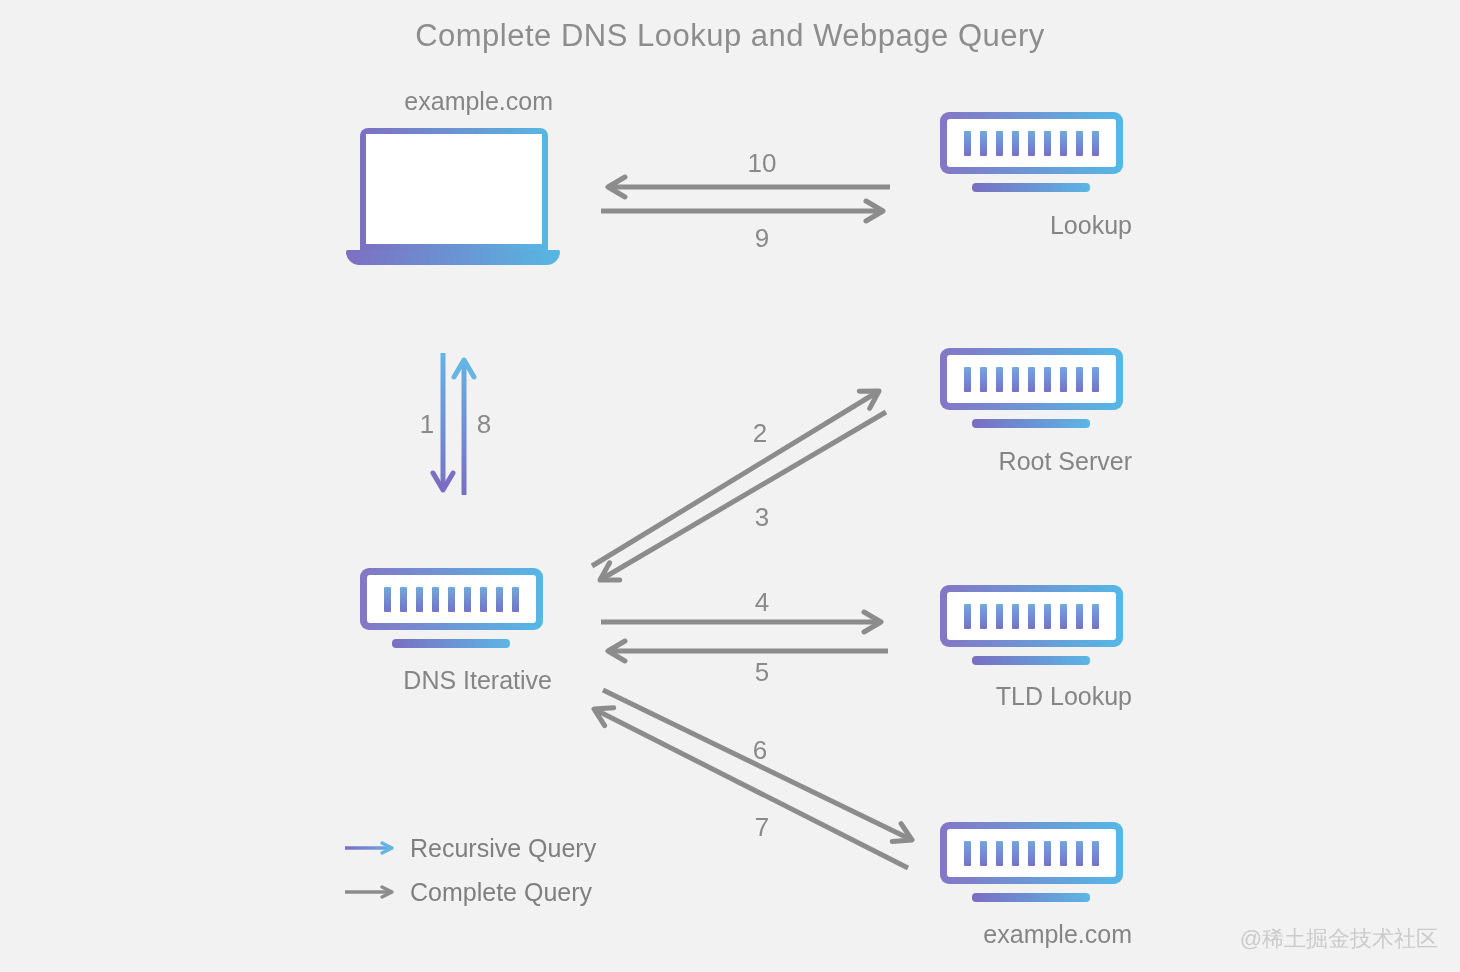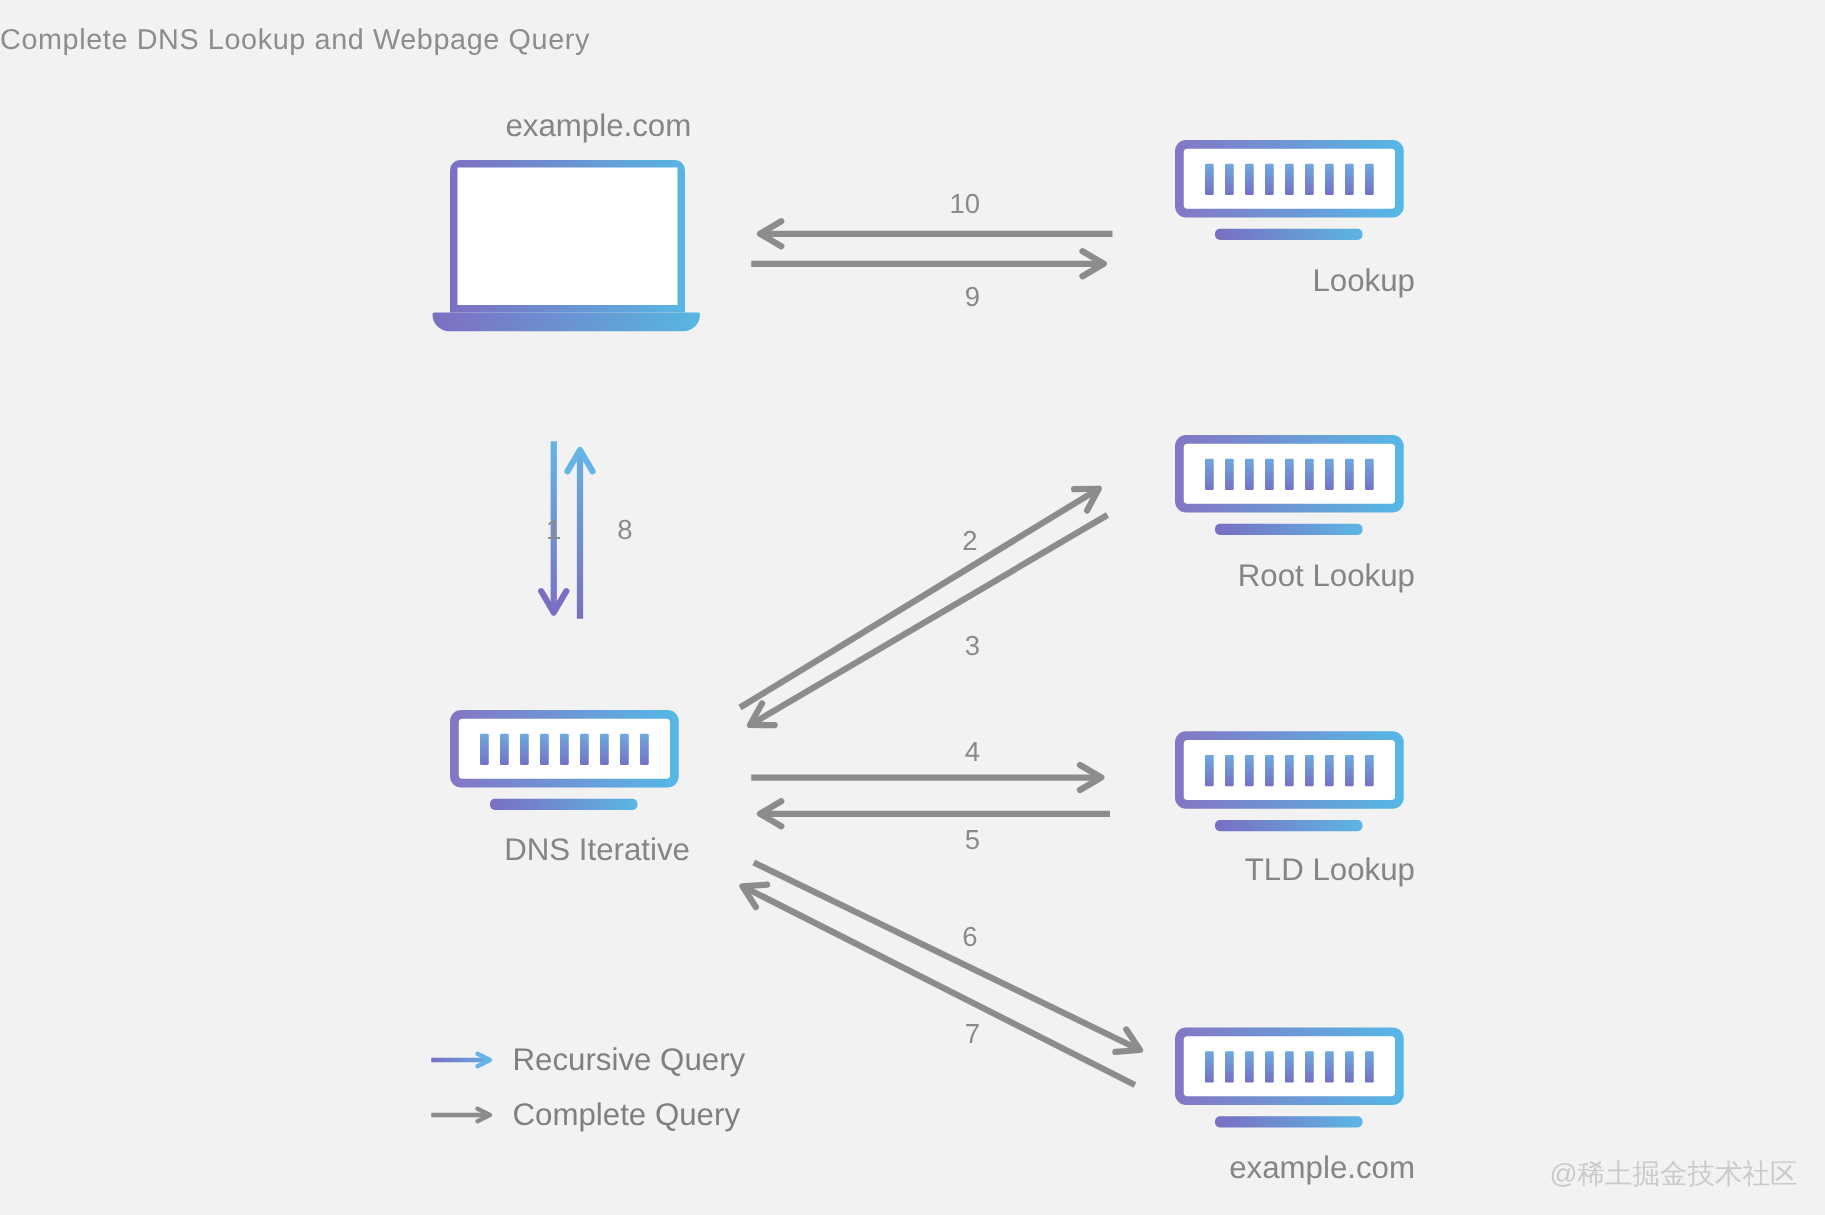--- a/index.html
+++ b/index.html
@@ -1,19 +1,19 @@
 <!DOCTYPE html>
 <html><head>
 <meta charset="utf-8">
 <style>
   html,body { margin:0; padding:0; background:#f2f2f2; font-family:"Liberation Sans", sans-serif; }
   .canvas { position:relative; width:1460px; height:972px; background:#f2f2f2; overflow:hidden; }
 
-  .title { position:absolute; top:18px; left:0; width:100%; 
-           font-size:23px; color:#8d8d8d; letter-spacing:0.5px; }
+  .title { position:absolute; top:18px; left:0; width:100%; text-align:center;
+           font-size:31px; color:#8d8d8d; letter-spacing:0.5px; }
 
   
   .laptop-screen { position:absolute; left:360px; top:128px; width:188px; height:122px;
                    border-radius:8px 8px 0 0;
                    background:linear-gradient(90deg,#7d6fc3,#57b7e2);
                    padding:6px; box-sizing:border-box; }
   .laptop-screen-inner { width:100%; height:100%; background:#ffffff; }
   .laptop-base { position:absolute; left:346px; top:250px; width:214px; height:15px;
                  border-radius:2px 2px 16px 16px;
                  background:linear-gradient(90deg,#7d6fc3,#57b7e2); }
@@ -26,21 +26,21 @@
                   display:flex; align-items:center; justify-content:center; gap:9px; }
   .bar { width:7px; height:25px; border-radius:1px;
          background:linear-gradient(180deg,#6fa9dd,#7472c6); }
   .stand { position:absolute; width:118px; height:9px; border-radius:4px;
            background:linear-gradient(90deg,#7a6ec2,#5cb6e4); }
 
   .node-label { position:absolute; color:#858585; font-size:25px; text-align:right; line-height:30px; }
 
   .arrows { position:absolute; left:0; top:0; pointer-events:none; }
 
-  .step-num { position:absolute; width:44px; text-align:right; font-size:22px;
+  .step-num { position:absolute; width:44px; text-align:center; font-size:26px;
               line-height:32px; color:#8a8a8a; }
 
   .legend-label { position:absolute; font-size:25px; line-height:31px; color:#7f7f7f; }
 
   .watermark { position:absolute; right:22px; top:924px; font-size:22px; color:#cbcbcb; }
 </style>
 </head>
 <body>
 
 <div class="canvas">
@@ -76,21 +76,21 @@
         <span class="bar"></span>
         <span class="bar"></span>
         <span class="bar"></span>
         <span class="bar"></span>
         <span class="bar"></span>
         <span class="bar"></span>
         <span class="bar"></span>
       </div>
   </div>
   <div class="stand" style="left:972px; top:419px;"></div>
-  <div class="node-label" style="left:932px; top:446px; width:200px;">Root Lookup</div>
+  <div class="node-label" style="left:932px; top:446px; width:200px;">Root Server</div>
 
   <div class="server" style="left:940px; top:585px;">
     <div class="server-inner">
         <span class="bar"></span>
         <span class="bar"></span>
         <span class="bar"></span>
         <span class="bar"></span>
         <span class="bar"></span>
         <span class="bar"></span>
         <span class="bar"></span>

